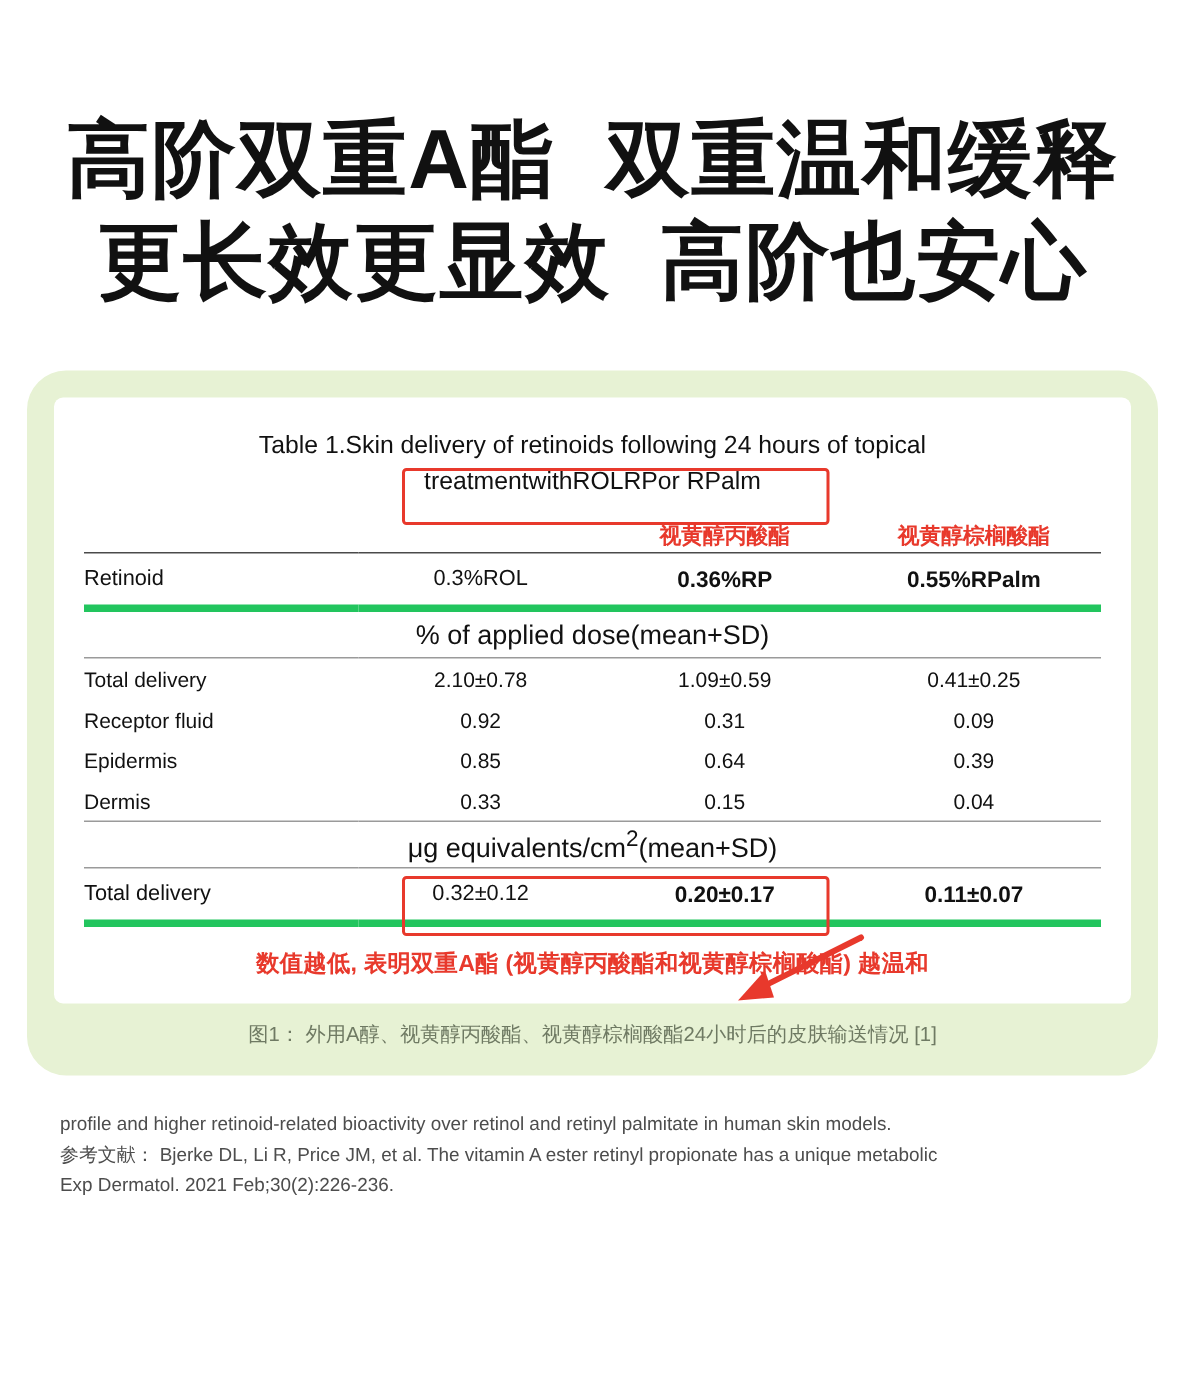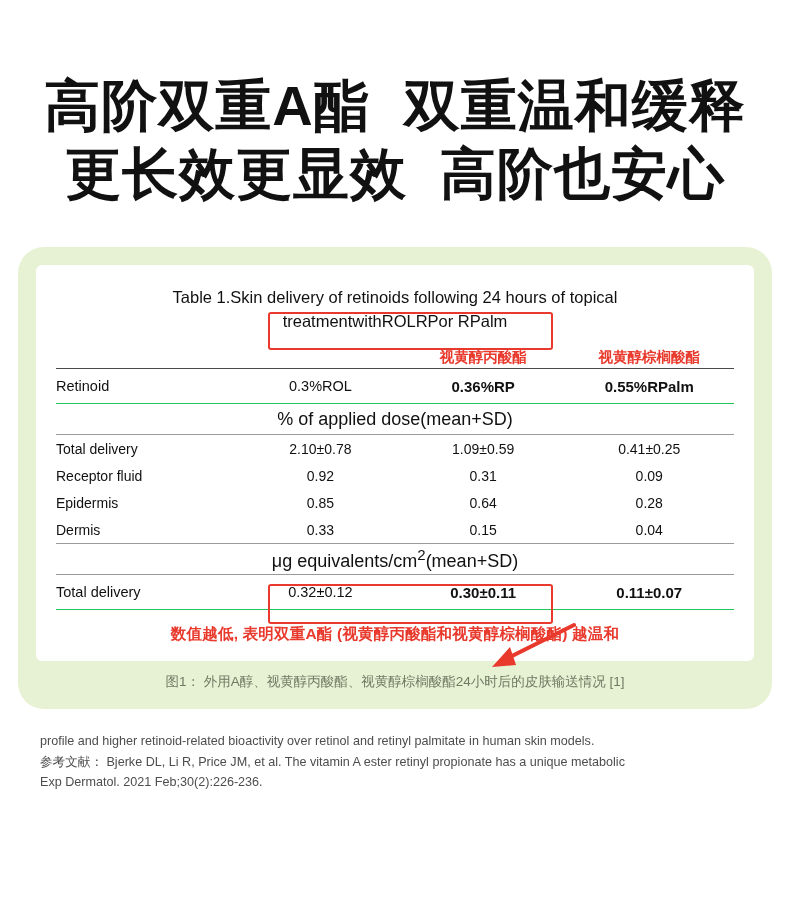--- a/index.html
+++ b/index.html
@@ -79,21 +79,21 @@
     height: 22px;
   }
 
   .row-retinoid td {
     height: 34px;
     font-size: 14.5px;
   }
   .row-retinoid .bold { font-weight: bold; font-size: 15px; }
 
   .rule-top { border-top: 1px solid #4a4a4a; }
-  .rule-bot { border-bottom: 1px solid #22c55e; }
+  .rule-bot { border-bottom: 5px solid #22c55e; }
   .rule-thin-bot { border-bottom: 1px solid #9a9a9a; }
 
   .section-note td {
     text-align: center;
     font-size: 18px;
     height: 30px;
     padding: 3px 0;
   }
 
   .datarow td {
@@ -208,37 +208,37 @@
       <tr class="datarow">
         <td class="col-label">Receptor fluid</td>
         <td class="col-v1">0.92</td>
         <td class="col-v2">0.31</td>
         <td class="col-v3">0.09</td>
       </tr>
       <tr class="datarow">
         <td class="col-label">Epidermis</td>
         <td class="col-v1">0.85</td>
         <td class="col-v2">0.64</td>
-        <td class="col-v3">0.28</td>
+        <td class="col-v3">0.39</td>
       </tr>
       <tr class="datarow rule-thin-bot">
         <td class="col-label">Dermis</td>
         <td class="col-v1">0.33</td>
         <td class="col-v2">0.15</td>
         <td class="col-v3">0.04</td>
       </tr>
 
       <tr class="section-note rule-thin-bot">
         <td colspan="4"><span>μg equivalents/cm</span><sup>2</sup><span>(mean+SD)</span></td>
       </tr>
 
       <tr class="row-retinoid rule-bot">
         <td class="col-label">Total delivery</td>
         <td class="col-v1">0.32±0.12</td>
-        <td class="col-v2 bold">0.30±0.11</td>
+        <td class="col-v2 bold">0.20±0.17</td>
         <td class="col-v3 bold">0.11±0.07</td>
       </tr>
     </tbody>
       </table>
 
     <div class="redbox" id="redbox-header"></div>
     <div class="redbox" id="redbox-total"></div>
 
     <div class="arrow-wrap">
       <svg width="120" height="60" viewBox="0 0 120 60" aria-hidden="true">

